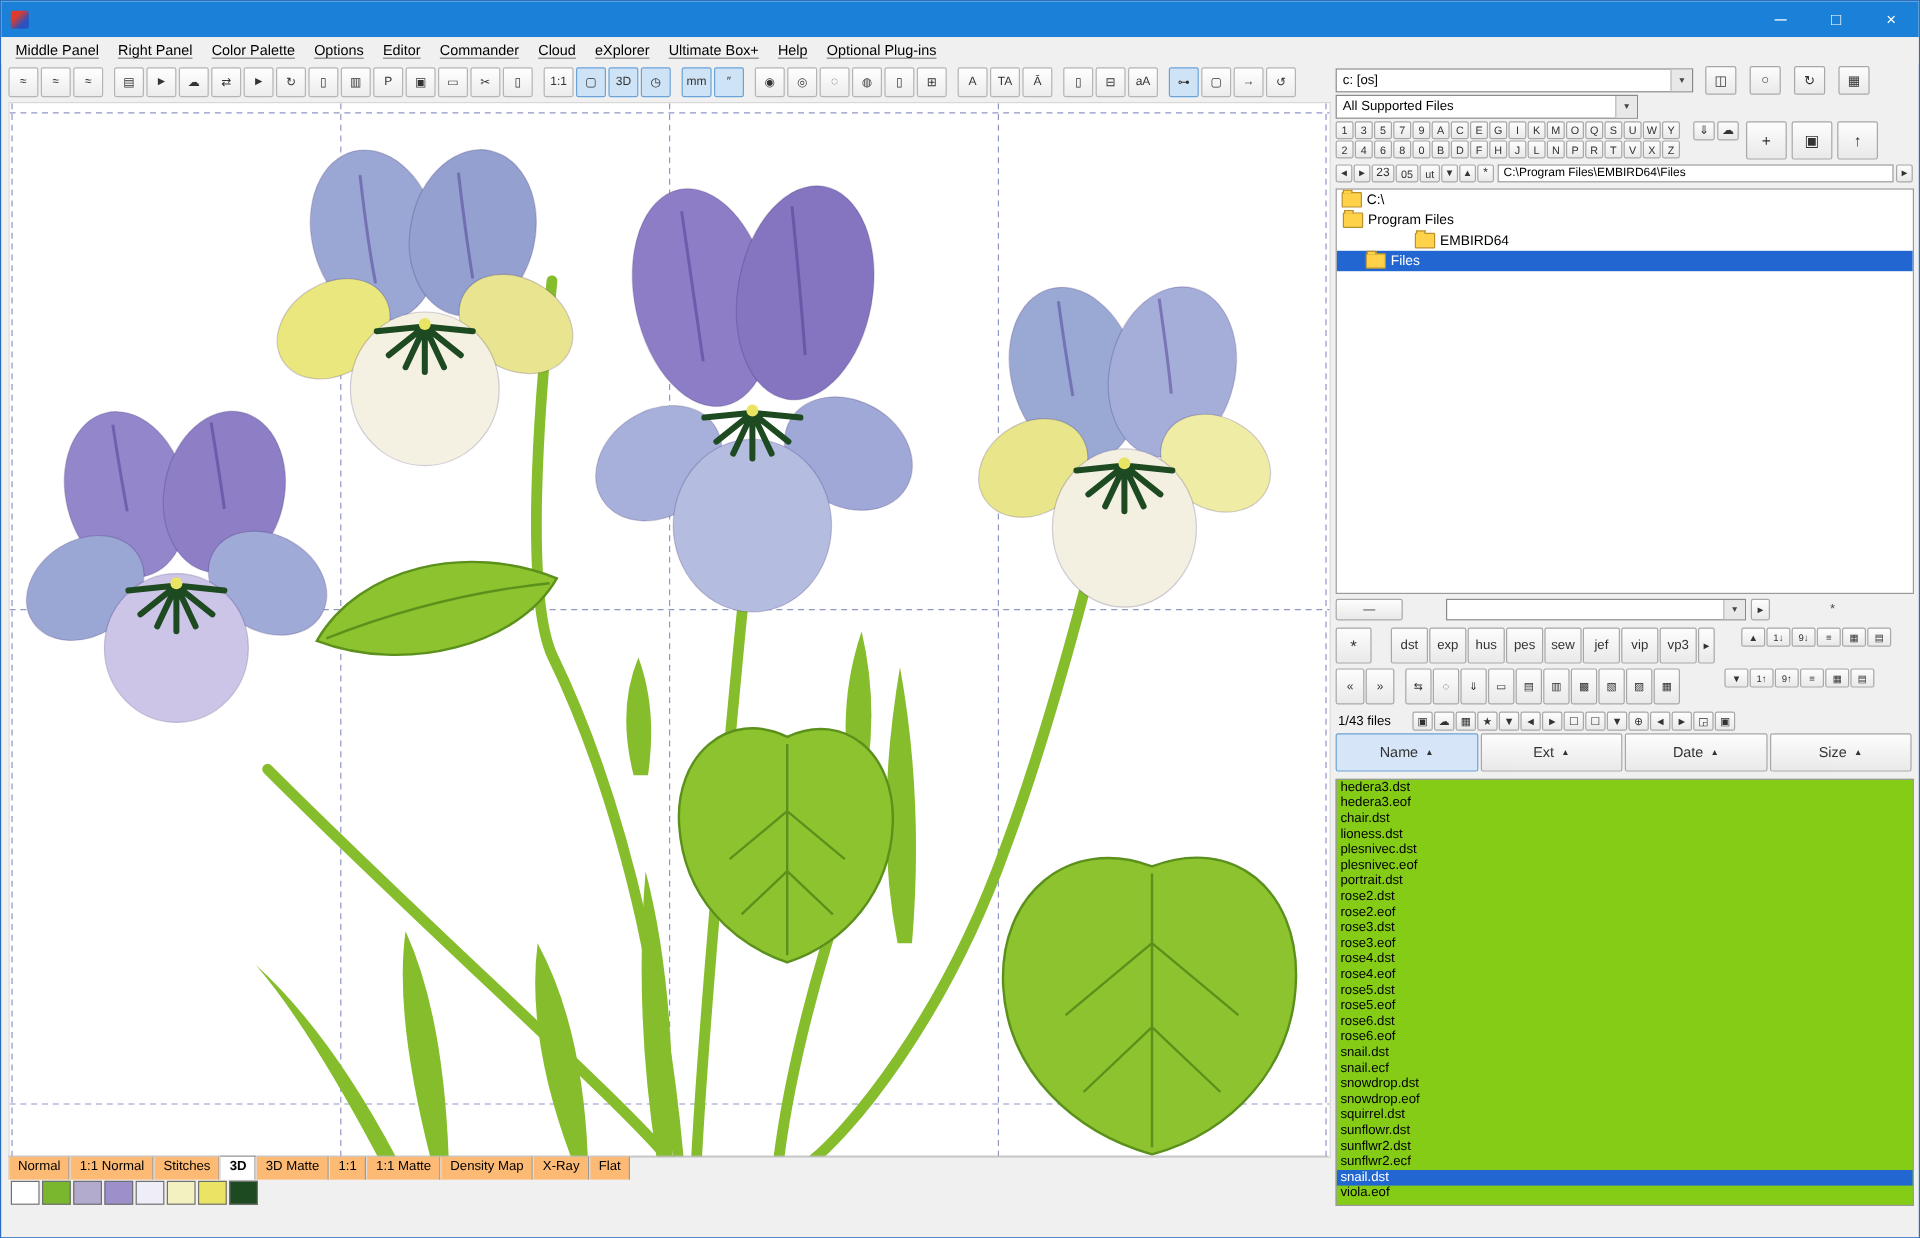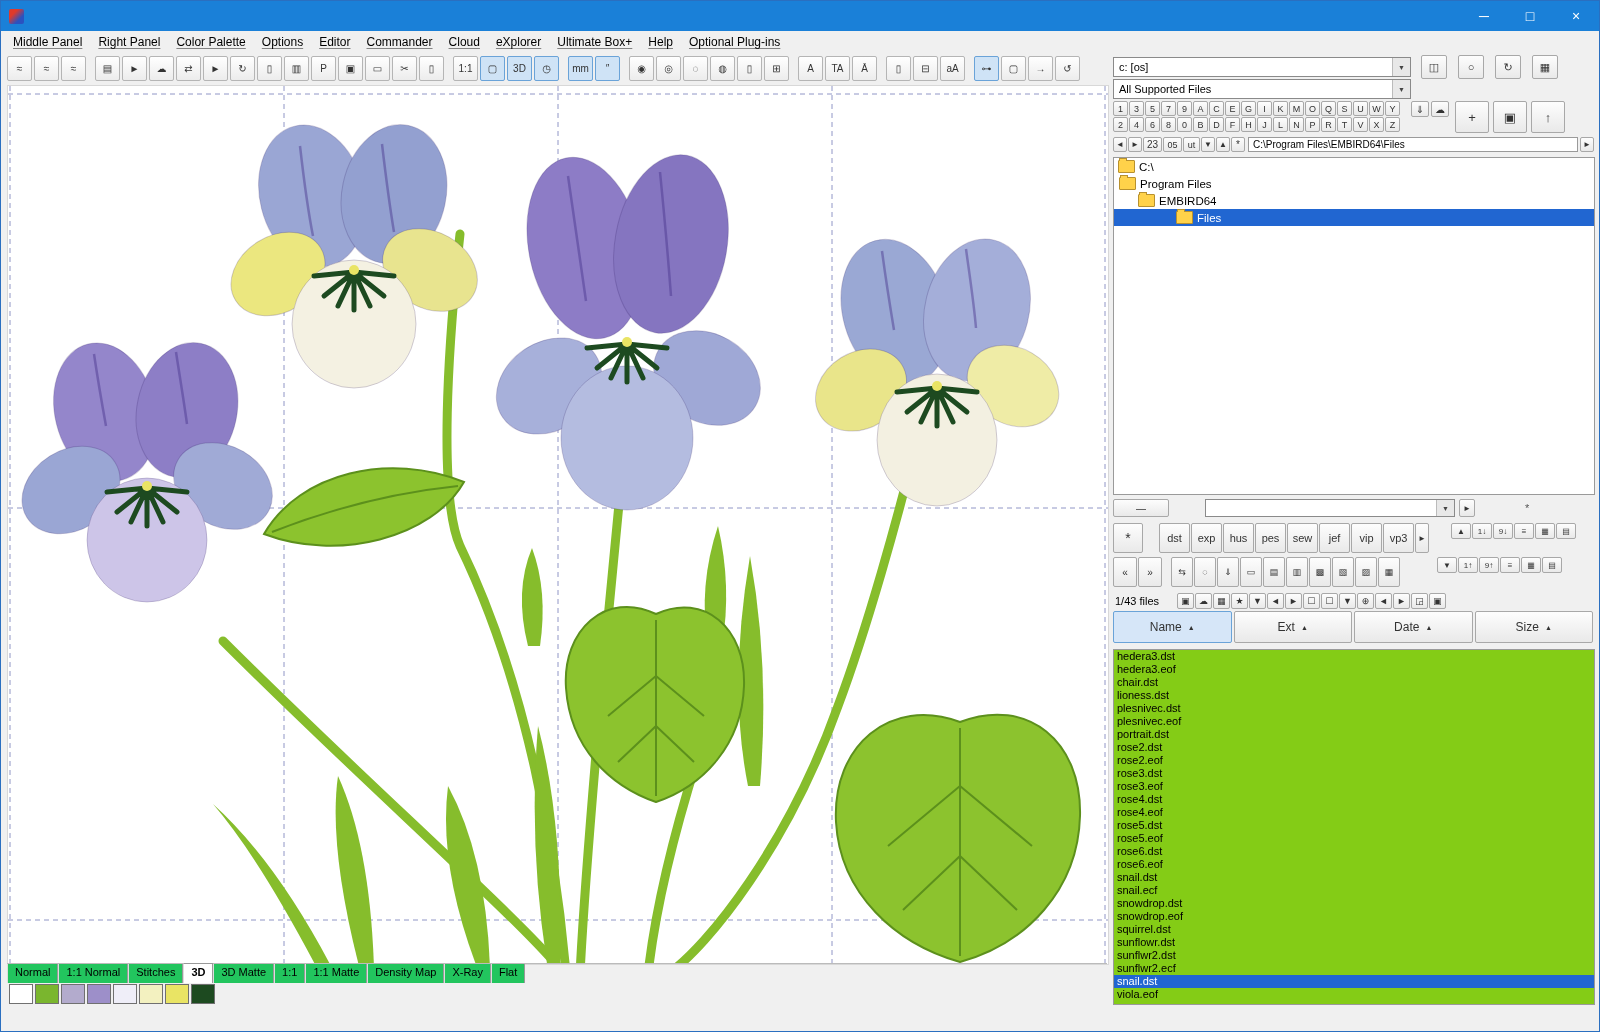--- a/index.html
+++ b/index.html
@@ -16,21 +16,21 @@
   
   .toolbar{position:absolute;left:0;top:52px;width:1106px;height:31px;display:flex;align-items:center;gap:2px;padding-left:6px;box-sizing:border-box;}
   .tb{width:25px;height:25px;border:1px solid #b5b5b5;border-radius:2px;background:linear-gradient(#ffffff,#ececec);
       display:flex;align-items:center;justify-content:center;font-size:10px;color:#333;flex:none;padding:0;}
   .tb.pressed{background:#cfe3f6;border-color:#6aa3d8;}
   .tb.sep{width:5px;border:none;background:transparent;}
   
   .canvas{position:absolute;left:6px;top:84px;width:1100px;height:878px;background:#fff;border:1px solid #d8d8d8;box-sizing:content-box;}
   
   .tabstrip{position:absolute;left:6px;top:962px;width:1100px;height:19px;display:flex;align-items:stretch;border-top:1px solid #bbb;}
-  .tab{padding:2px 7px 0;border-right:1px solid #999;border-left:1px solid #ddd;background:#22c55e;font-size:11px;white-space:nowrap;}
+  .tab{padding:2px 7px 0;border-right:1px solid #999;border-left:1px solid #ddd;background:#fdba74;font-size:11px;white-space:nowrap;}
   .tab.active{background:#fff;font-weight:bold;border-top:1px solid #999;margin-top:-1px;}
   .palette{position:absolute;left:8px;top:983px;height:20px;display:flex;align-items:center;}
   .swatch{width:22px;height:18px;border:1px solid #707070;margin-right:2px;flex:none;}
   .statusbar{position:absolute;left:0;top:1005px;width:100%;height:27px;background:#f0f0f0;border-top:1px solid #cfcfcf;
       display:flex;align-items:center;padding-left:8px;box-sizing:border-box;font-size:12px;}
   
   .right-panel{position:absolute;left:1110px;top:52px;width:486px;height:953px;background:#f0f0f0;}
   .abs{position:absolute;}
   .combo{height:20px;border:1px solid #8a8a8a;background:#fff;display:flex;align-items:center;padding-left:5px;box-sizing:border-box;}
   .combo .arrow{margin-left:auto;width:17px;height:100%;background:#e8e8e8;border-left:1px solid #bbb;
@@ -261,21 +261,21 @@
       </div>
       <div style="display:flex;margin-left:10px;gap:11px;">
 
       <button class="ibtn" style="width:26px;height:24px;font-size:11px;">◫</button>
           <button class="ibtn" style="width:26px;height:24px;font-size:11px;">○</button>
           <button class="ibtn" style="width:26px;height:24px;font-size:11px;">↻</button>
           <button class="ibtn" style="width:26px;height:24px;font-size:11px;">▦</button>
         </div>
     </div>
 
-    <div class="abs combo" style="left:2px;top:26px;width:298px;">
+    <div class="abs combo" style="left:2px;top:26px;width:252px;">
       <span>All Supported Files</span>
       <span class="arrow">▼</span>
     </div>
 
     <div class="abs alpha-row" style="left:2px;top:48px;">
 
     <button class="ibtn key">1</button>
         <button class="ibtn key">3</button>
         <button class="ibtn key">5</button>
         <button class="ibtn key">7</button>
@@ -345,26 +345,26 @@
         <div class="tree-row" style="padding-left: 4px;">
           <span class="fold"></span>
           <span>C:\</span>
         </div>
 
         <div class="tree-row" style="padding-left: 5px;">
           <span class="fold"></span>
           <span>Program Files</span>
         </div>
 
-        <div class="tree-row" style="padding-left: 24px;">
+        <div class="tree-row" style="padding-left: 36px; margin-left: 29px;">
           <span class="fold"></span>
           <span>EMBIRD64</span>
         </div>
 
-        <div class="tree-row selected" style="padding-left: 62px;">
+        <div class="tree-row selected" style="padding-left: 24px;">
           <span class="fold"></span>
           <span>Files</span>
         </div>
       </div>
 
     <div class="abs" style="left:2px;top:446px;display:flex;align-items:center;width:482px;">
       <button class="ibtn" style="width:56px;height:18px;font-size:10px;">—</button>
       <div class="combo" style="width:250px;height:18px;margin-left:36px;">
         <span></span>
         <span class="arrow">▼</span>

